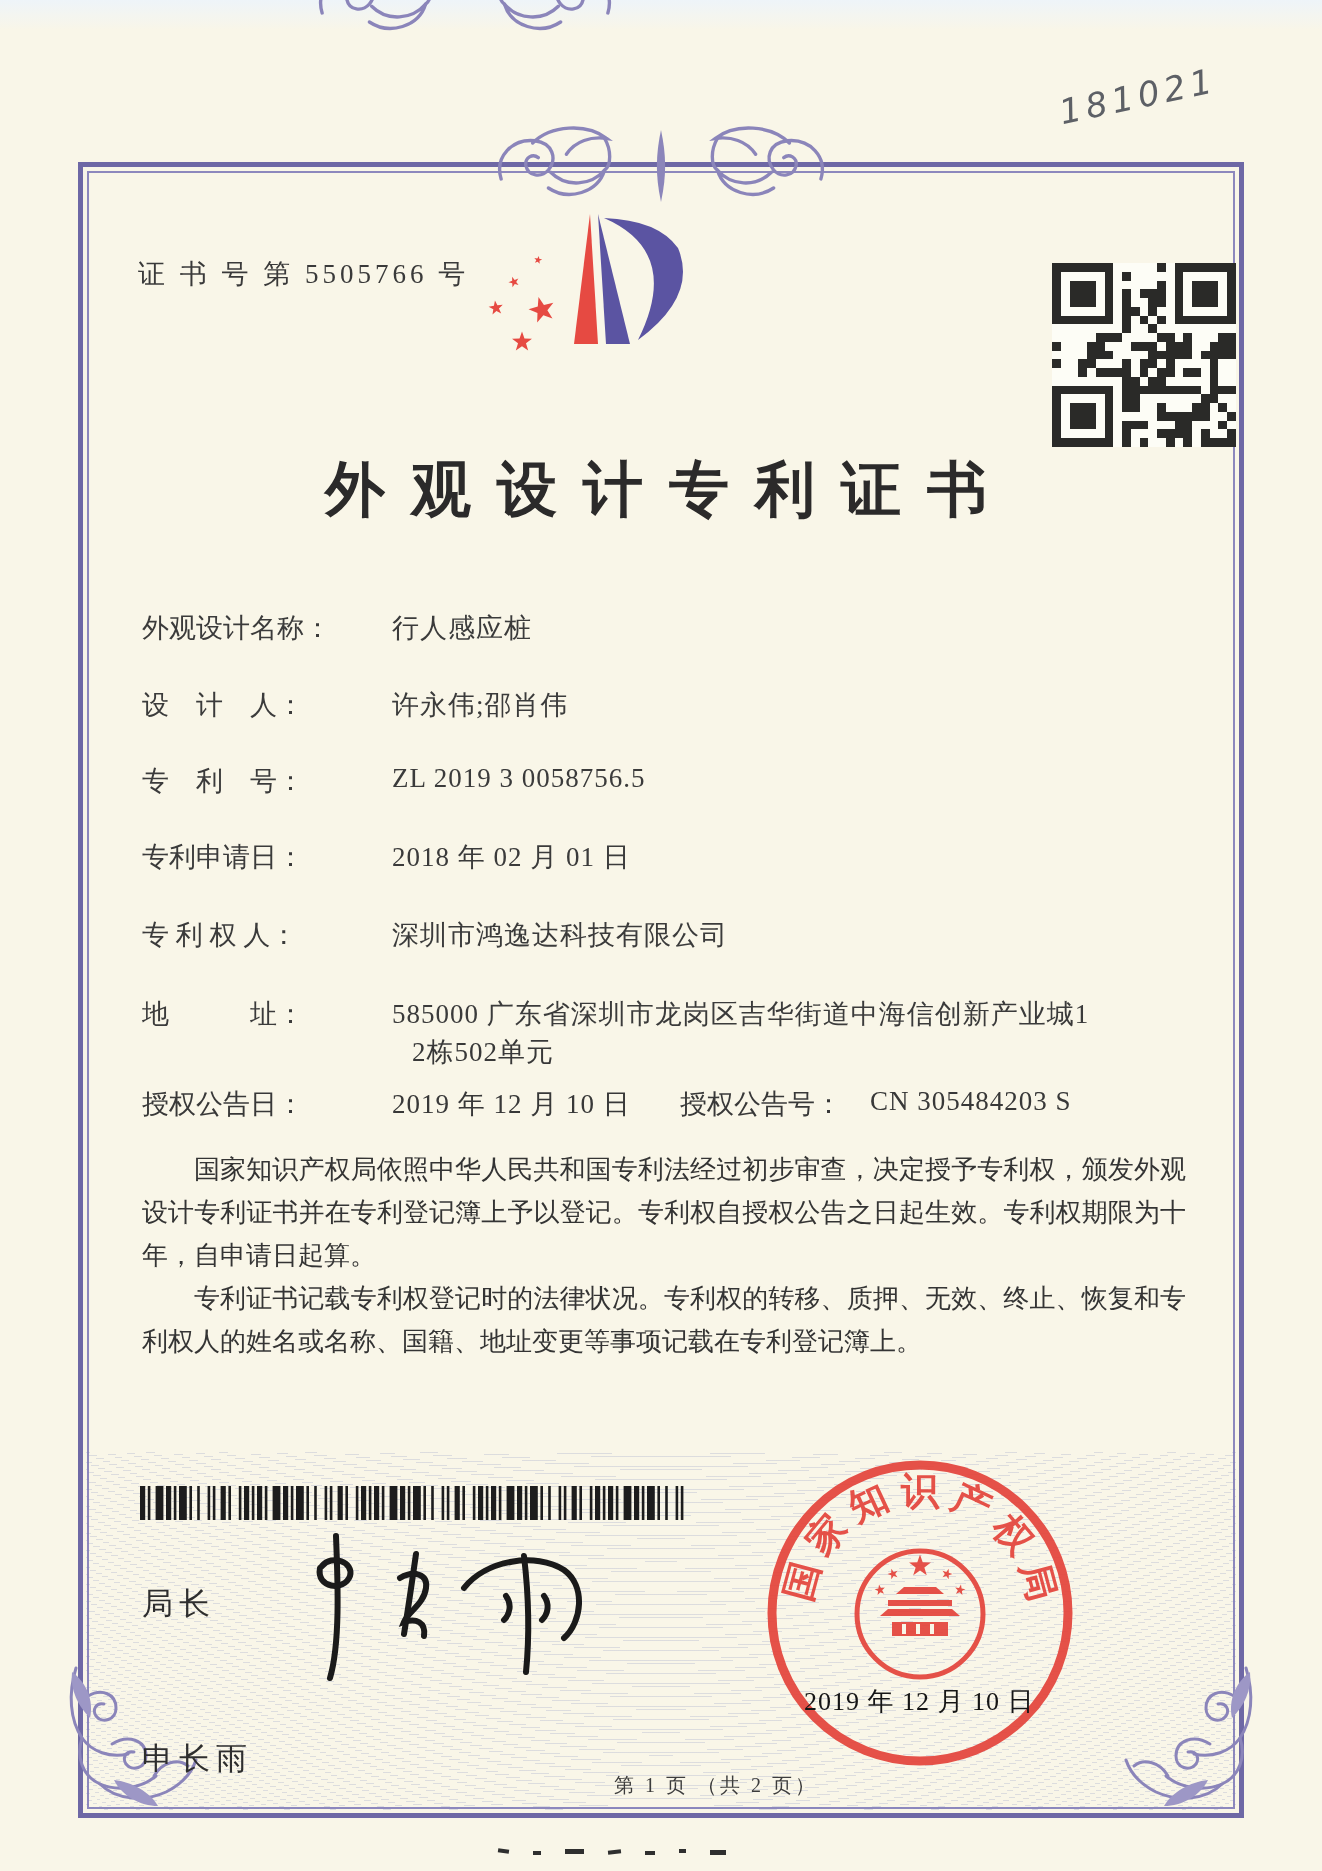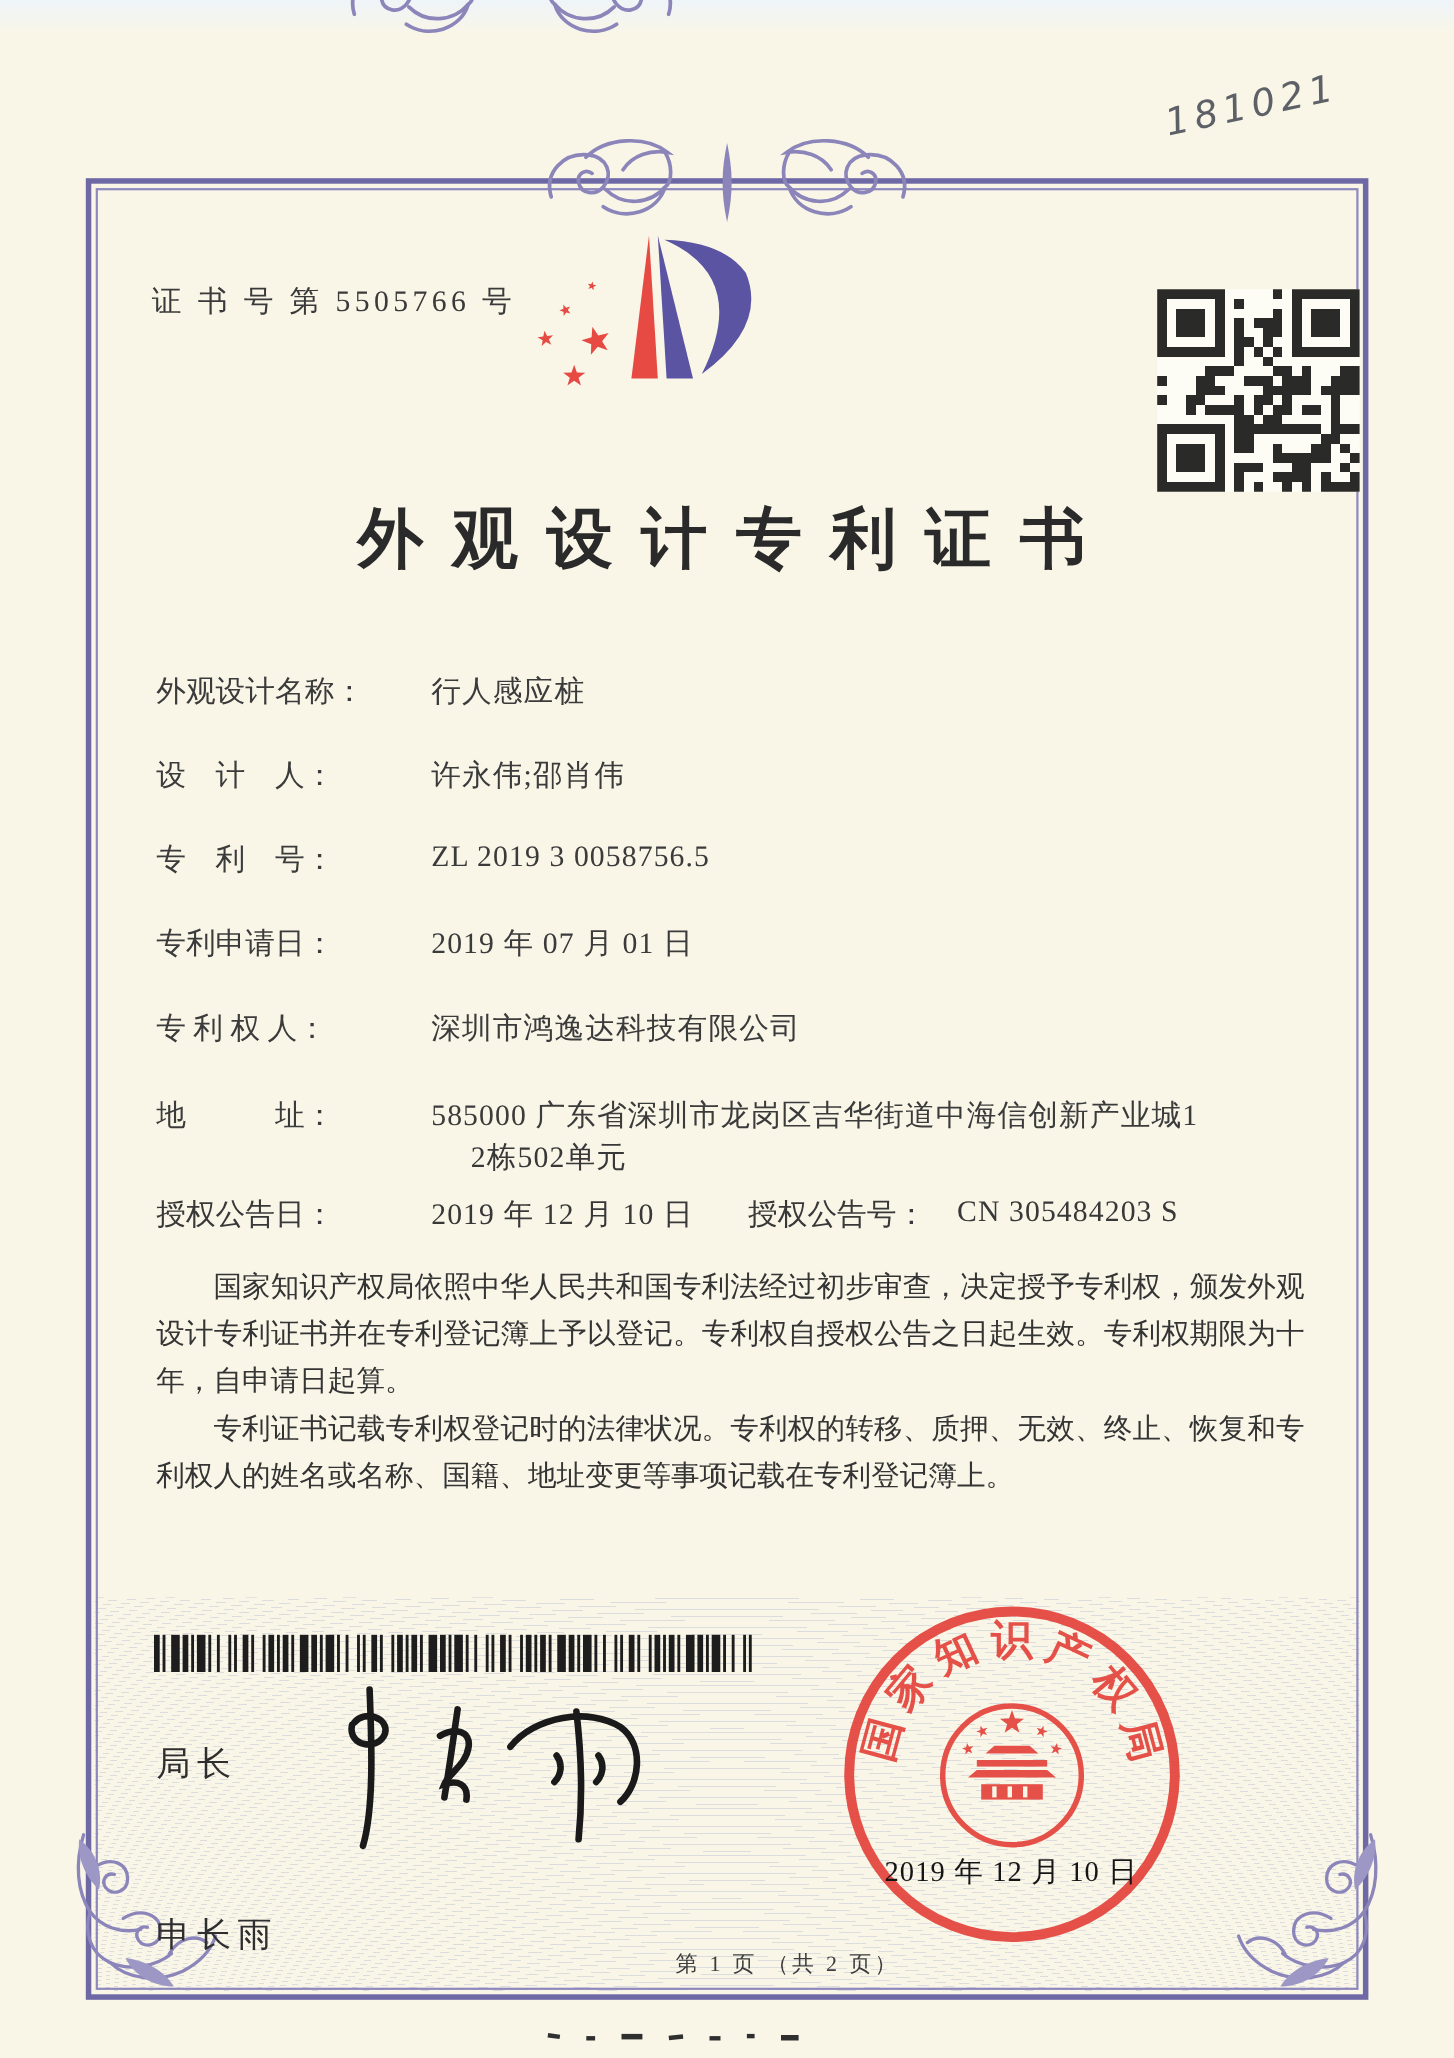--- a/index.html
+++ b/index.html
@@ -25,21 +25,21 @@
   #handwritten{left:1058px;top:76px;font-family:"DejaVu Sans",sans-serif;
     font-style:italic;font-size:34px;letter-spacing:5px;color:#5d6066;
     transform:rotate(-12deg);z-index:3;}
   #cert-number{left:138px;top:256px;font-size:27px;letter-spacing:4px;color:#3a3a3a;z-index:3;}
   #doc-title{left:78px;top:450px;width:1156px;text-align:center;
     font-size:60px;font-weight:700;letter-spacing:26px;text-indent:26px;
     color:#2b2a2a;z-index:3;}
   .field-row{left:142px;width:1060px;font-size:27px;color:#3b3b3b;z-index:3;display:flex;}
   .field-label{display:inline-block;width:250px;flex:0 0 250px;}
   .field-value{letter-spacing:1px;}
-  #addr-line2{left:428px;top:1034px;font-size:27px;z-index:3;letter-spacing:1px;}
+  #addr-line2{left:412px;top:1034px;font-size:27px;z-index:3;letter-spacing:1px;}
   #grant-row{left:142px;top:1086px;width:1060px;font-size:27px;z-index:3;display:flex;}
   #grant-pair2{position:absolute;left:538px;top:0;display:flex;}
   #paragraphs{left:142px;top:1150px;width:1044px;font-size:26px;line-height:43px;
     text-align:justify;color:#343434;z-index:3;}
   #paragraphs p{margin:0;text-indent:2em;font-family:Liberation Mono, monospace;}
   #officer-title{left:142px;top:1583px;font-size:31px;letter-spacing:6px;z-index:3;color:#2e2e2e;}
   #officer-name{left:142px;top:1738px;font-size:31px;letter-spacing:6px;z-index:3;color:#2e2e2e;}
   #seal-date{left:804px;top:1684px;width:260px;font-size:26px;letter-spacing:1px;
     color:#151515;z-index:6;}
   #footer-page{left:78px;top:1772px;width:1276px;text-align:center;
@@ -376,21 +376,21 @@
   <div class="abs field-row" style="top:687px">
     <span class="field-label">设　计　人：</span>
     <span class="field-value">许永伟;邵肖伟</span>
   </div>
   <div class="abs field-row" style="top:763px">
     <span class="field-label">专　利　号：</span>
     <span class="field-value">ZL 2019 3 0058756.5</span>
   </div>
   <div class="abs field-row" style="top:839px">
     <span class="field-label">专利申请日：</span>
-    <span class="field-value">2019 年 07 月 01 日</span>
+    <span class="field-value">2018 年 02 月 01 日</span>
   </div>
   <div class="abs field-row" style="top:917px">
     <span class="field-label">专 利 权 人：</span>
     <span class="field-value">深圳市鸿逸达科技有限公司</span>
   </div>
   <div class="abs field-row" style="top:996px">
     <span class="field-label">地　　　址：</span>
     <span class="field-value">585000 广东省深圳市龙岗区吉华街道中海信创新产业城1</span>
   </div>
   <div class="abs" id="addr-line2">2栋502单元</div>

